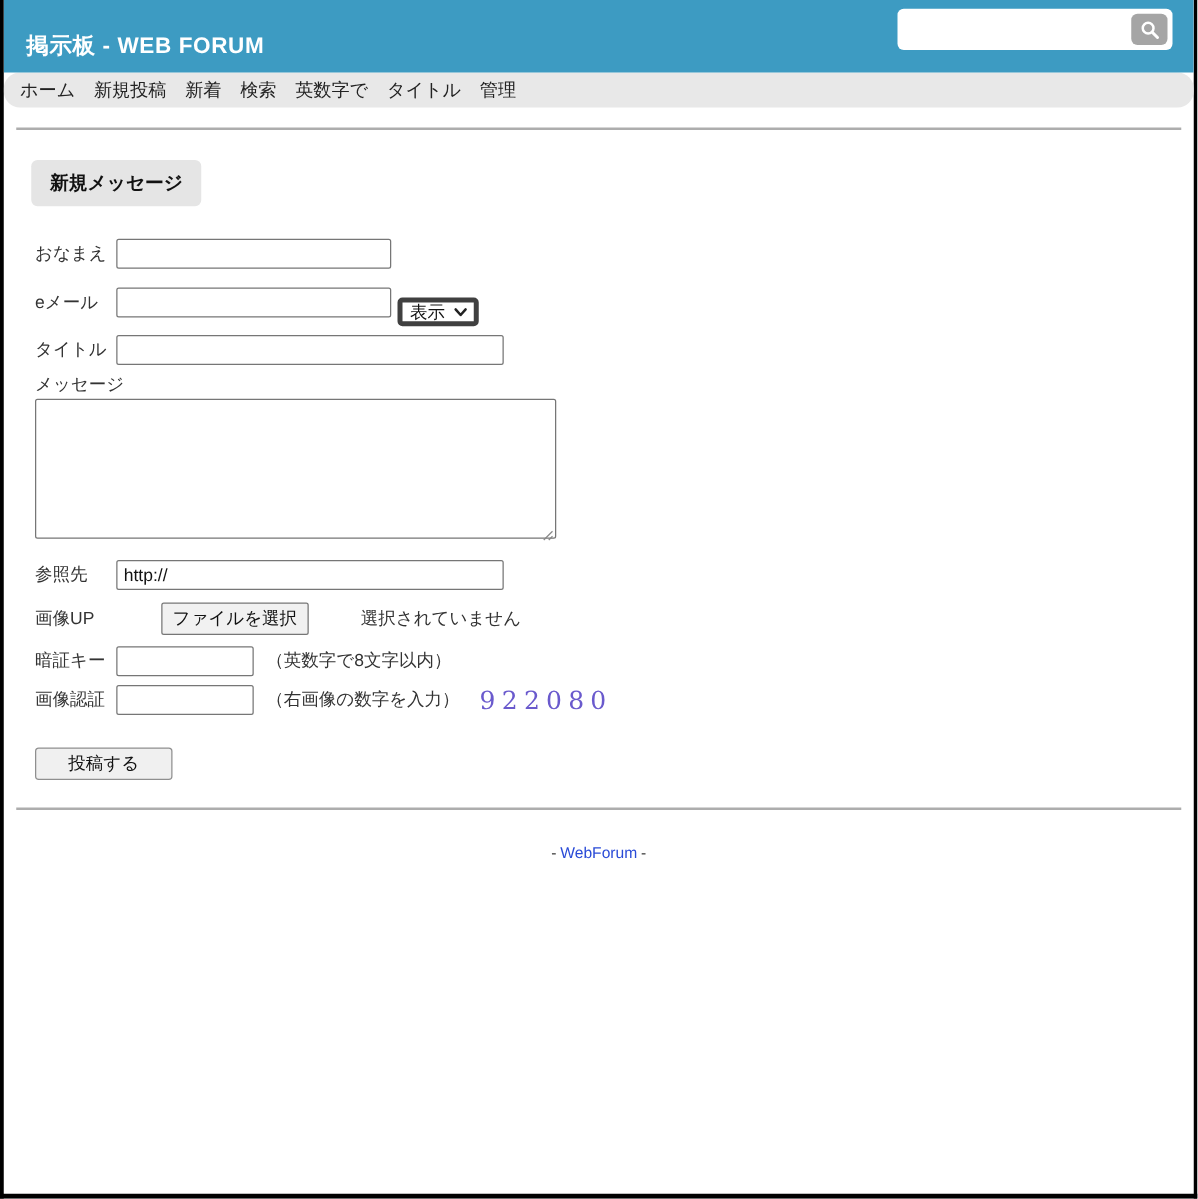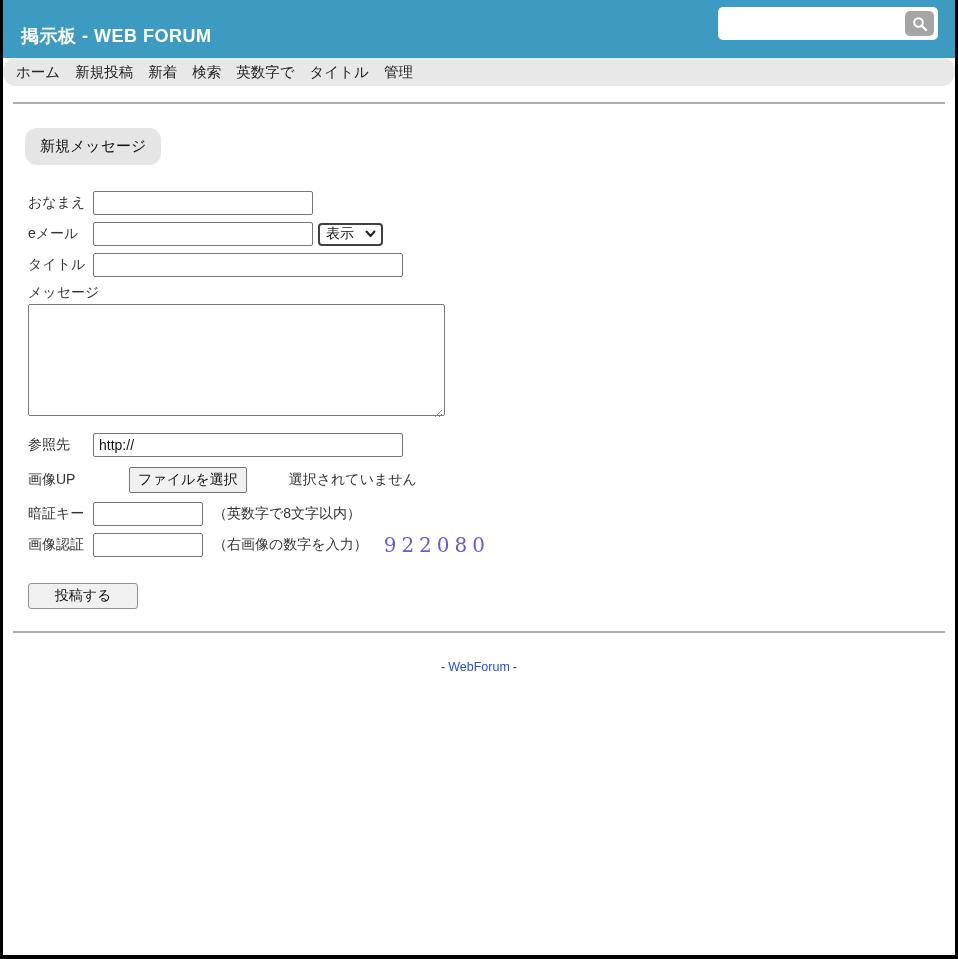--- a/index.html
+++ b/index.html
@@ -74,24 +74,24 @@
   .content { padding: 0 10px; }
   .hr {
     border: none;
     border-top: 2px solid #adadad;
     margin-top: 16px;
   }
   .section-chip {
     display: inline-block;
     margin: 24px 0 0 12px;
     background: #e5e5e5;
-    border-radius: 12px;
+    border-radius: 5px;
     padding: 9px 15px;
     font-size: 15px;
-    font-weight: normal;
+    font-weight: bold;
     color: #111;
   }
 
   .form-area { margin: 26px 0 0 15px; font-size: 14px; color: #333; }
   .row { display: flex; align-items: center; margin-bottom: 7px; }
   .row .lbl { width: 65px; flex: none; }
   input.txt {
     border: 1px solid #767676;
     border-radius: 2px;
     height: 24px;
@@ -100,30 +100,31 @@
     color: #111;
     font-family: inherit;
   }
   .w220 { width: 220px; }
   .w310 { width: 310px; }
   .w110 { width: 110px; }
 
   .select-box {
     margin-left: 5px;
     width: 65px; height: 23px;
-    border: 2px solid #404040;
+    border: 4px solid #404040;
     border-radius: 4px;
     background: #fff;
     display: inline-flex;
     align-items: center;
     justify-content: space-between;
     padding: 0 5px 0 6px;
     cursor: pointer;
     font-size: 14px;
     color: #111;
+    margin-top: 16px;
   }
 
   .msg-label { margin: 2px 0 2px 0; }
   .textarea-wrap { position: relative; width: 417px; }
   textarea.msg {
     width: 417px; height: 112px;
     border: 1px solid #767676;
     border-radius: 2px;
     resize: none;
     font-size: 14px;

